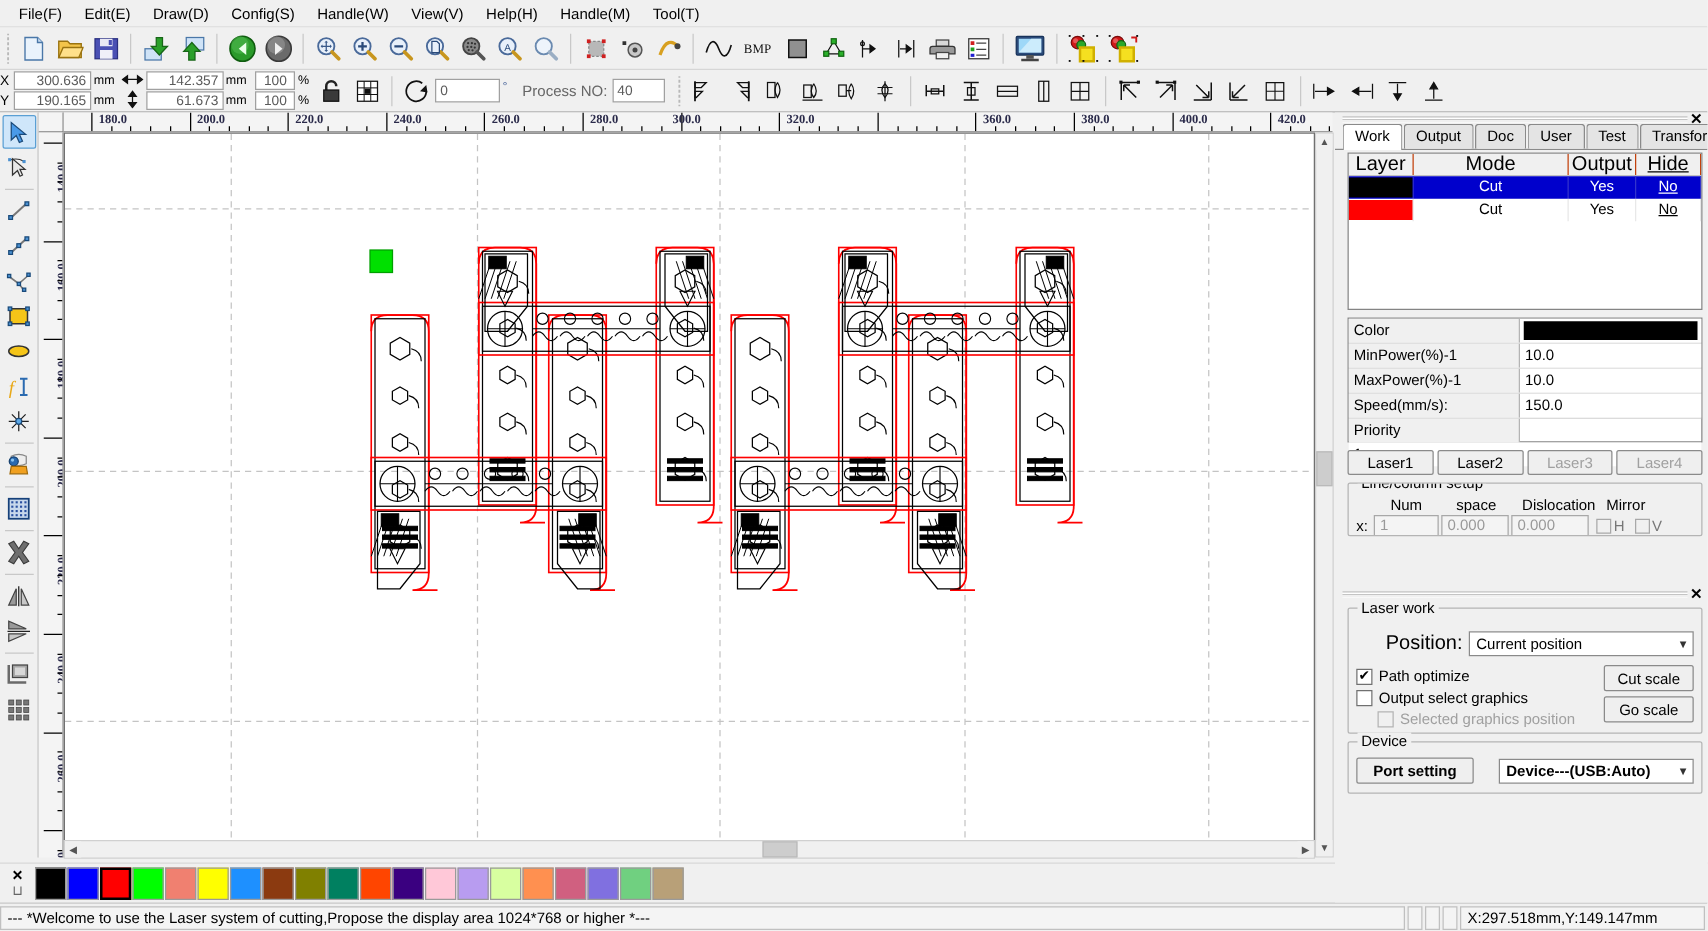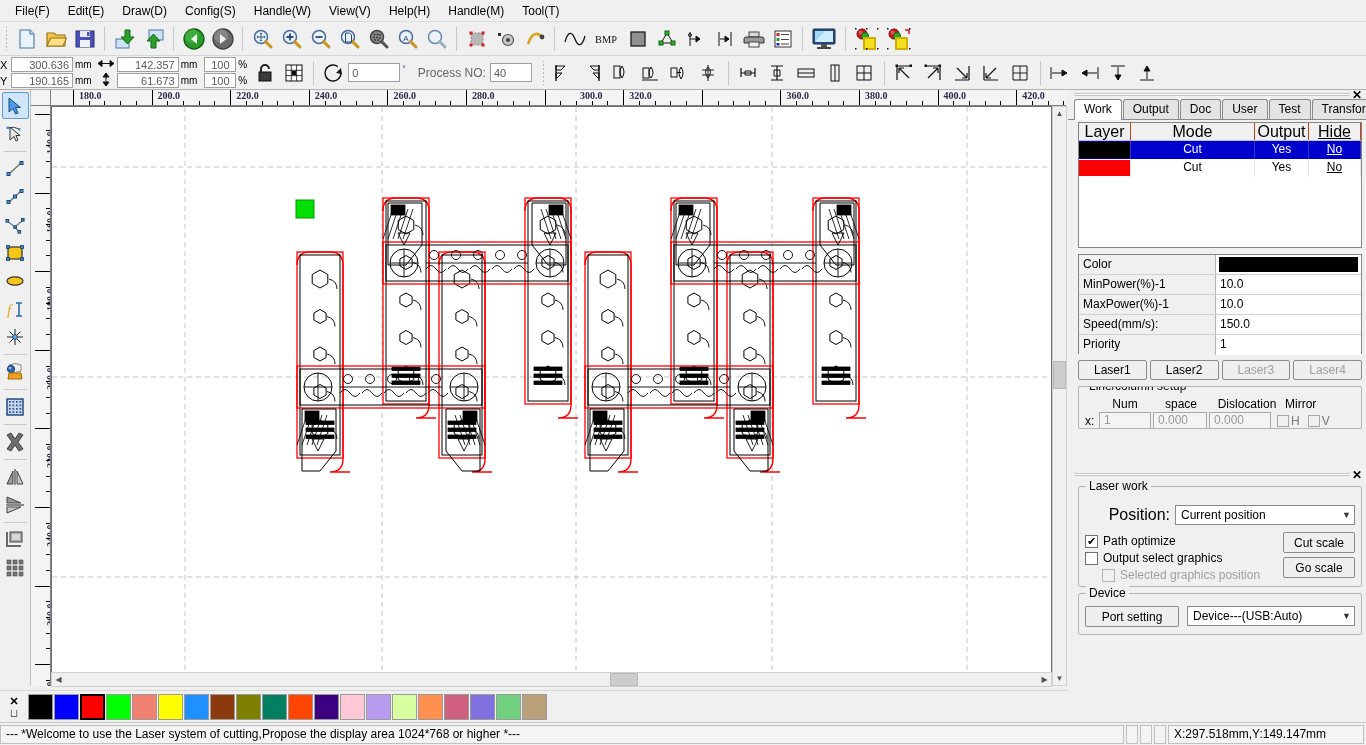--- a/index.html
+++ b/index.html
@@ -202,21 +202,21 @@
   .c-layer { width: 52px; } .c-mode { width: 124px; }
   .c-out { width: 54px; } .c-hide { width: 52px; text-decoration: underline; }
   .swatch-cell { height: 16px; margin: 1px 0; }
 
   
   #propgrid {
     margin: 6px 4px 0 10px; border: 1px solid #848484; background: #fff;
     height: 100px;
   }
   .pg-row { display: flex; height: 20px; border-bottom: 1px solid #d0d0d0; }
-  .pg-row:last-child { border-bottom: none; }
+  .pg-row:last-child { border-bottom: none; flex-direction: column; }
   .pg-k {
     width: 137px; font-size: 12px; line-height: 19px; padding-left: 4px;
     background: #f0f0f0; border-right: 1px solid #b4b4b4;
   }
   .pg-v { flex: 1; font-size: 12px; line-height: 19px; padding-left: 4px; background: #fff; }
 
   
   #laserbtns { display: flex; margin: 6px 4px 0 10px; gap: 3px; }
   .lbtn {
     flex: 1; height: 20px; border: 1px solid #8a8a8a; background: #efefef;
@@ -926,21 +926,21 @@
       <div class="hr-tick" style="left: 367.84px; height: 4px;"></div>
       <div class="hr-tick" style="left: 383.56px; height: 4px;"></div>
       <div class="hr-tick" style="left: 399.28px; height: 4px;"></div>
       <div class="hr-tick" style="left: 415px; height: 15px;"></div>
       <div class="hr-lbl" style="left: 421px;">280.0</div>
       <div class="hr-tick" style="left: 430.72px; height: 4px;"></div>
       <div class="hr-tick" style="left: 446.44px; height: 4px;"></div>
       <div class="hr-tick" style="left: 462.16px; height: 4px;"></div>
       <div class="hr-tick" style="left: 477.88px; height: 4px;"></div>
       <div class="hr-tick" style="left: 493.6px; height: 15px;"></div>
-      <div class="hr-lbl" style="left: 529px;">300.0</div>
+      <div class="hr-lbl" style="left: 487px;">300.0</div>
       <div class="hr-tick" style="left: 509.32px; height: 4px;"></div>
       <div class="hr-tick" style="left: 525.04px; height: 4px;"></div>
       <div class="hr-tick" style="left: 540.76px; height: 4px;"></div>
       <div class="hr-tick" style="left: 556.48px; height: 4px;"></div>
       <div class="hr-tick" style="left: 572.2px; height: 15px;"></div>
       <div class="hr-lbl" style="left: 578.2px;">320.0</div>
       <div class="hr-tick" style="left: 587.92px; height: 4px;"></div>
       <div class="hr-tick" style="left: 603.64px; height: 4px;"></div>
       <div class="hr-tick" style="left: 619.36px; height: 4px;"></div>
       <div class="hr-tick" style="left: 635.08px; height: 4px;"></div>
@@ -1487,21 +1487,21 @@
           </div>
           <div style="display:flex;flex-direction:column;gap:4px;padding-top:1px;">
             <div class="scale-btn">Cut scale</div>
             <div class="scale-btn">Go scale</div>
           </div>
         </div>
       </div>
 
       <div class="groupbox" style="padding-top:12px;padding-bottom:7px;">
         <div class="gb-title">Device</div>
-        <div style="display:flex;gap:8px;align-items:flex-start;">
+        <div style="display:flex;gap:20px;align-items:flex-end;font-weight:bold;">
           <div class="lw-btn" style="flex:0 0 94px;">Port setting</div>
           <div class="combo" style="flex:1;">
             <span>Device---(USB:Auto)</span>
             <span class="arrow">▼</span>
           </div>
         </div>
       </div>
     </div>
 
   </div>

